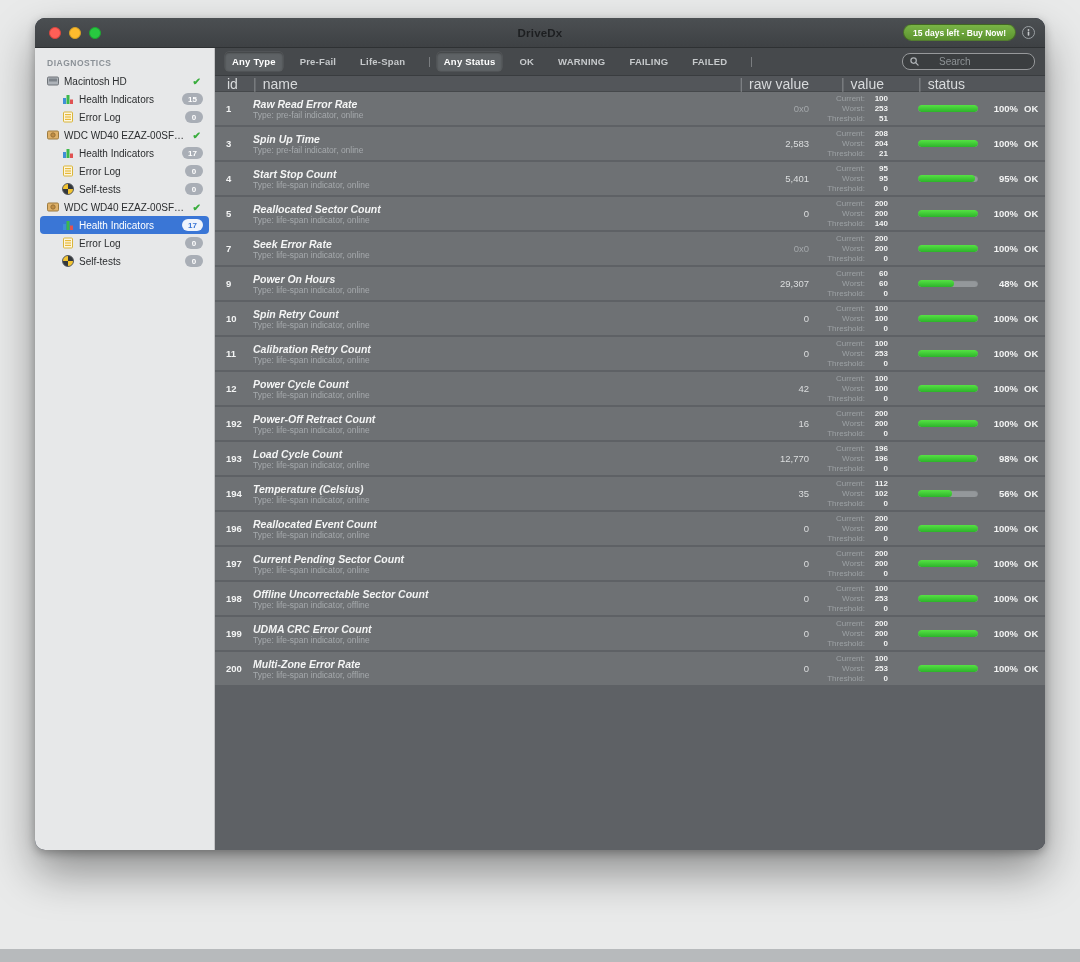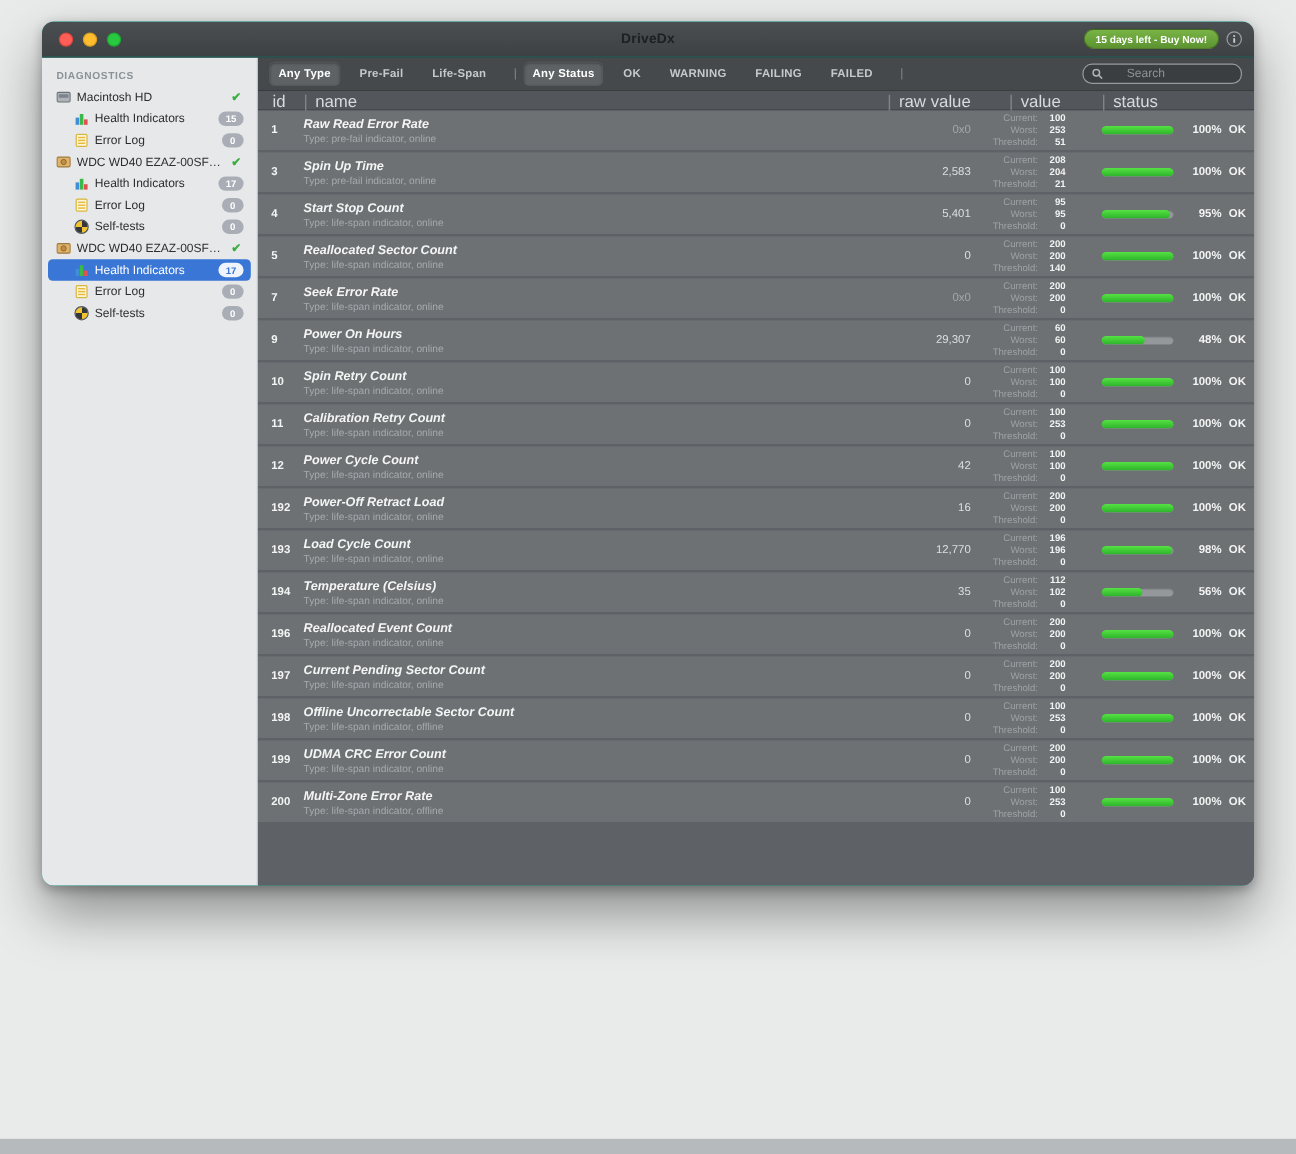--- a/index.html
+++ b/index.html
@@ -8,25 +8,25 @@
     background:#e9eaea;
     font-family:"Liberation Sans", sans-serif;
     position:relative;
     overflow:hidden;
   }
   .desktop-strip{
     position:absolute; left:0; right:0; bottom:0; height:13px;
     background:#b7babc;
   }
   .window{
-    position:absolute; left:35px; top:18px; width:1010px; height:720px;
+    position:absolute; left:35px; top:18px; width:1010px; height:832px;
     border-radius:10px; overflow:hidden;
     box-shadow:0 22px 45px rgba(0,0,0,.40), 0 3px 10px rgba(0,0,0,.28);
     display:flex; flex-direction:column;
-    background:#14b8a6;
+    background:#0f172a;
   }
   
   .titlebar{
     height:30px; flex:0 0 30px;
     background:linear-gradient(#4b4f52,#3e4144);
     border-bottom:1px solid #2e3133;
     display:flex; align-items:center; position:relative;
     padding:0 10px;
   }
   .traffic{ display:flex; gap:8px; padding-left:4px; z-index:2; }
@@ -618,21 +618,21 @@
       <span class="bar">
                 <span class="fill" style="width: 100%;"></span>
               </span>
       <span class="pct">100%</span>
       <span class="okl">OK</span>
     </div>
   </div>
           <div class="row">
     <div class="c-id">192</div>
     <div class="c-name">
-      <div class="nm">Power-Off Retract Load</div>
+      <div class="nm">Power-Off Retract Count</div>
       <div class="ty">Type: life-span indicator, online</div>
     </div>
     <div class="c-raw">16</div>
     <div class="c-val">
       <div class="vl">
                 <span class="vlab">Current:</span>
                 <span class="vnum">200</span>
               </div>
       <div class="vl">
                 <span class="vlab">Worst:</span>

